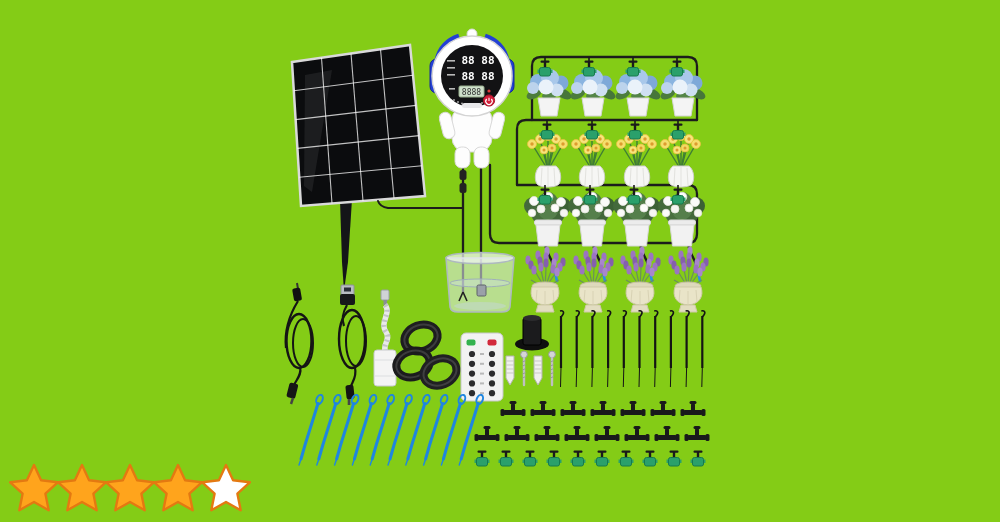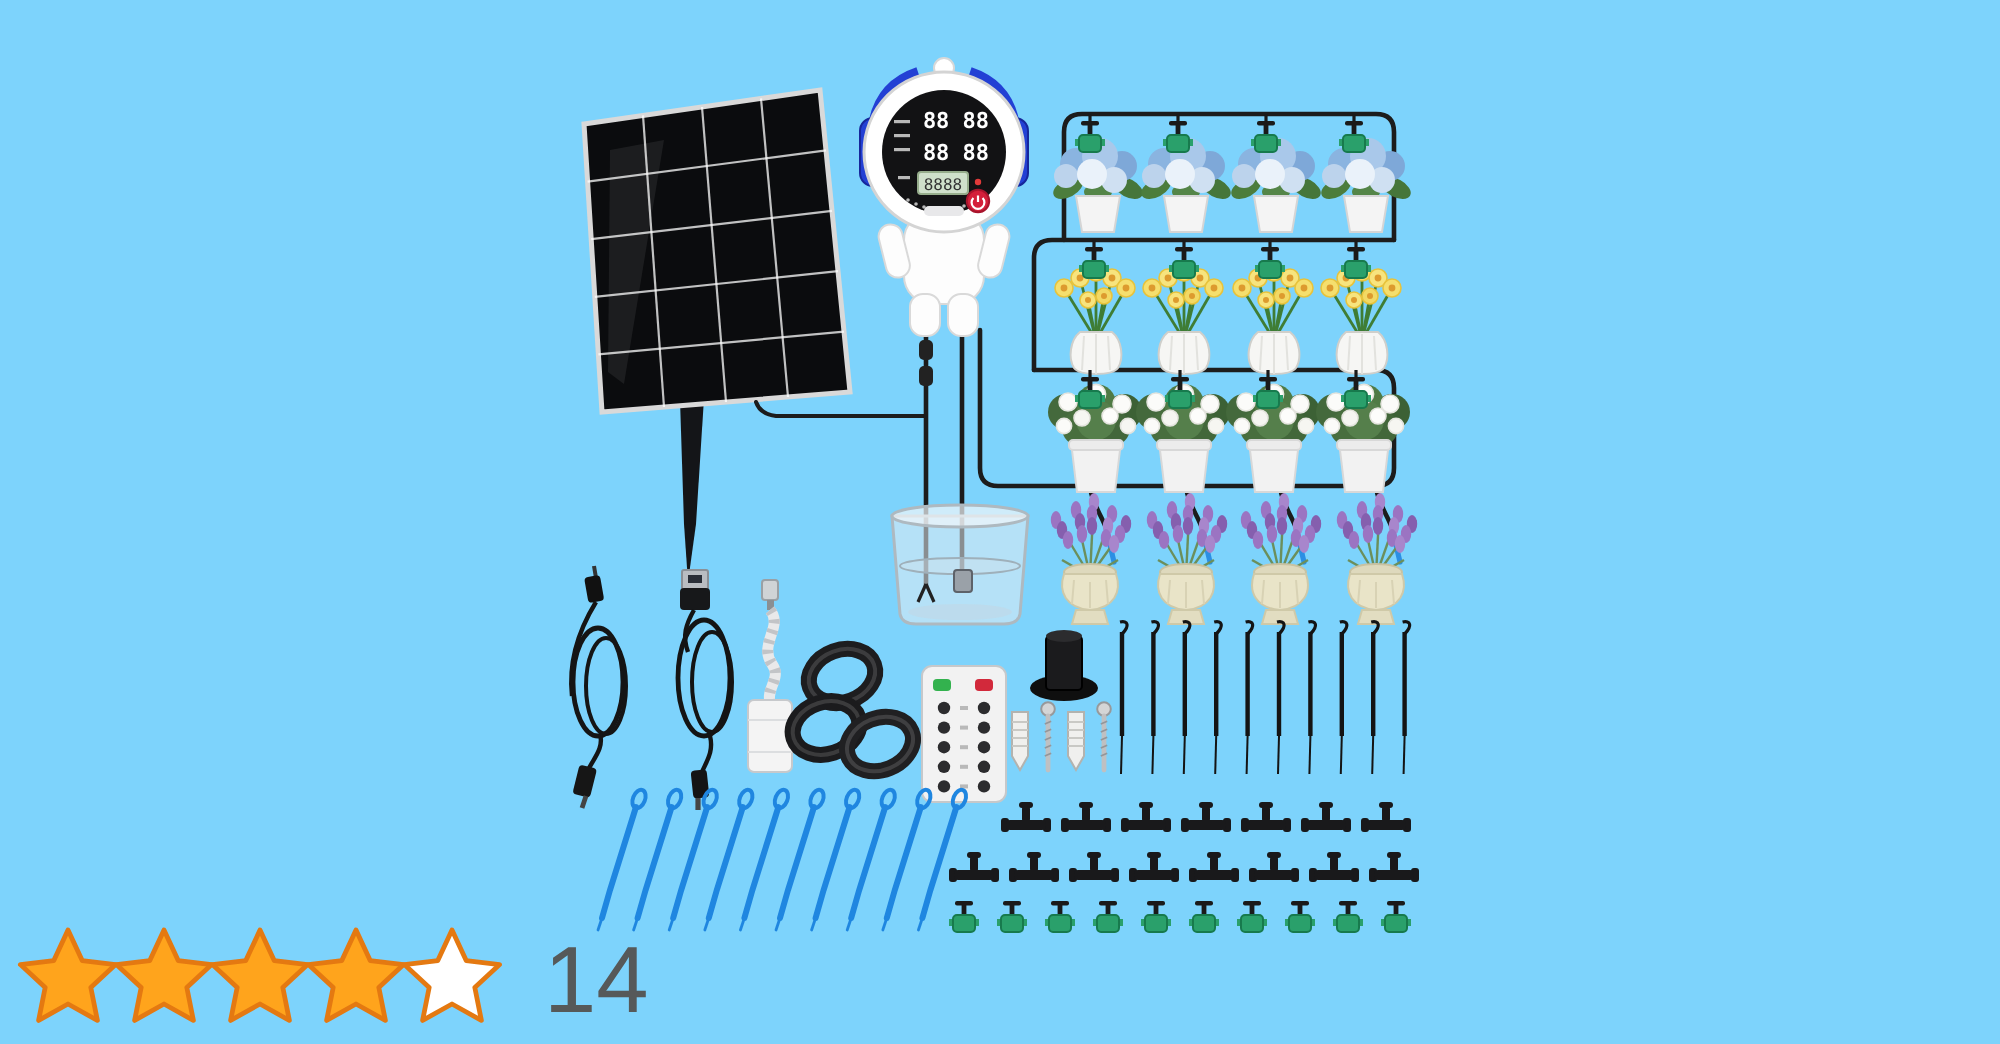--- a/index.html
+++ b/index.html
@@ -1,16 +1,16 @@
 <!DOCTYPE html>
 <html><head>
 <meta charset="utf-8">
 <style>
   html,body{margin:0;padding:0;background:#fff;}
-  .canvas{position:relative;width:1000px;height:522px;background:#7dd3fc;overflow:hidden;
+  .canvas{position:relative;width:1000px;height:522px;background:#84cc16;overflow:hidden;
           font-family:"Liberation Sans",sans-serif;}
   .product-svg{position:absolute;left:0;top:0;cursor:pointer;}
   .rating-row{position:absolute;left:8px;top:461px;display:flex;align-items:center;}
   .review-count{font-size:47px;color:#565959;margin-left:14px;line-height:1;cursor:pointer;}
   svg text{user-select:none;}
 </style>
 </head>
 <body>
 
 <div class="canvas">
@@ -431,16 +431,15 @@
   </svg>
 
   <div class="rating-row">
     <svg id="stars" width="250" height="56" viewBox="0 0 250 56">
         <polygon points="26.0,4.0 33.1,19.3 49.8,21.3 37.4,32.7 40.7,49.2 26.0,41.0 11.3,49.2 14.6,32.7 2.2,21.3 18.9,19.3" fill="#FFA41C" stroke="#E47911" stroke-width="2.4" stroke-linejoin="round"></polygon>
         <polygon points="74.0,4.0 81.1,19.3 97.8,21.3 85.4,32.7 88.7,49.2 74.0,41.0 59.3,49.2 62.6,32.7 50.2,21.3 66.9,19.3" fill="#FFA41C" stroke="#E47911" stroke-width="2.4" stroke-linejoin="round"></polygon>
         <polygon points="122.0,4.0 129.1,19.3 145.8,21.3 133.4,32.7 136.7,49.2 122.0,41.0 107.3,49.2 110.6,32.7 98.2,21.3 114.9,19.3" fill="#FFA41C" stroke="#E47911" stroke-width="2.4" stroke-linejoin="round"></polygon>
         <polygon points="170.0,4.0 177.1,19.3 193.8,21.3 181.4,32.7 184.7,49.2 170.0,41.0 155.3,49.2 158.6,32.7 146.2,21.3 162.9,19.3" fill="#FFA41C" stroke="#E47911" stroke-width="2.4" stroke-linejoin="round"></polygon>
         <polygon points="218.0,4.0 225.1,19.3 241.8,21.3 229.4,32.7 232.7,49.2 218.0,41.0 203.3,49.2 206.6,32.7 194.2,21.3 210.9,19.3" fill="#FFFFFF" stroke="#E47911" stroke-width="2.4" stroke-linejoin="round"></polygon>
       </svg>
-    <span class="review-count" style="color: rgb(86, 89, 89);">14</span>
   </div>
 
 </div>
 
 </body></html>

